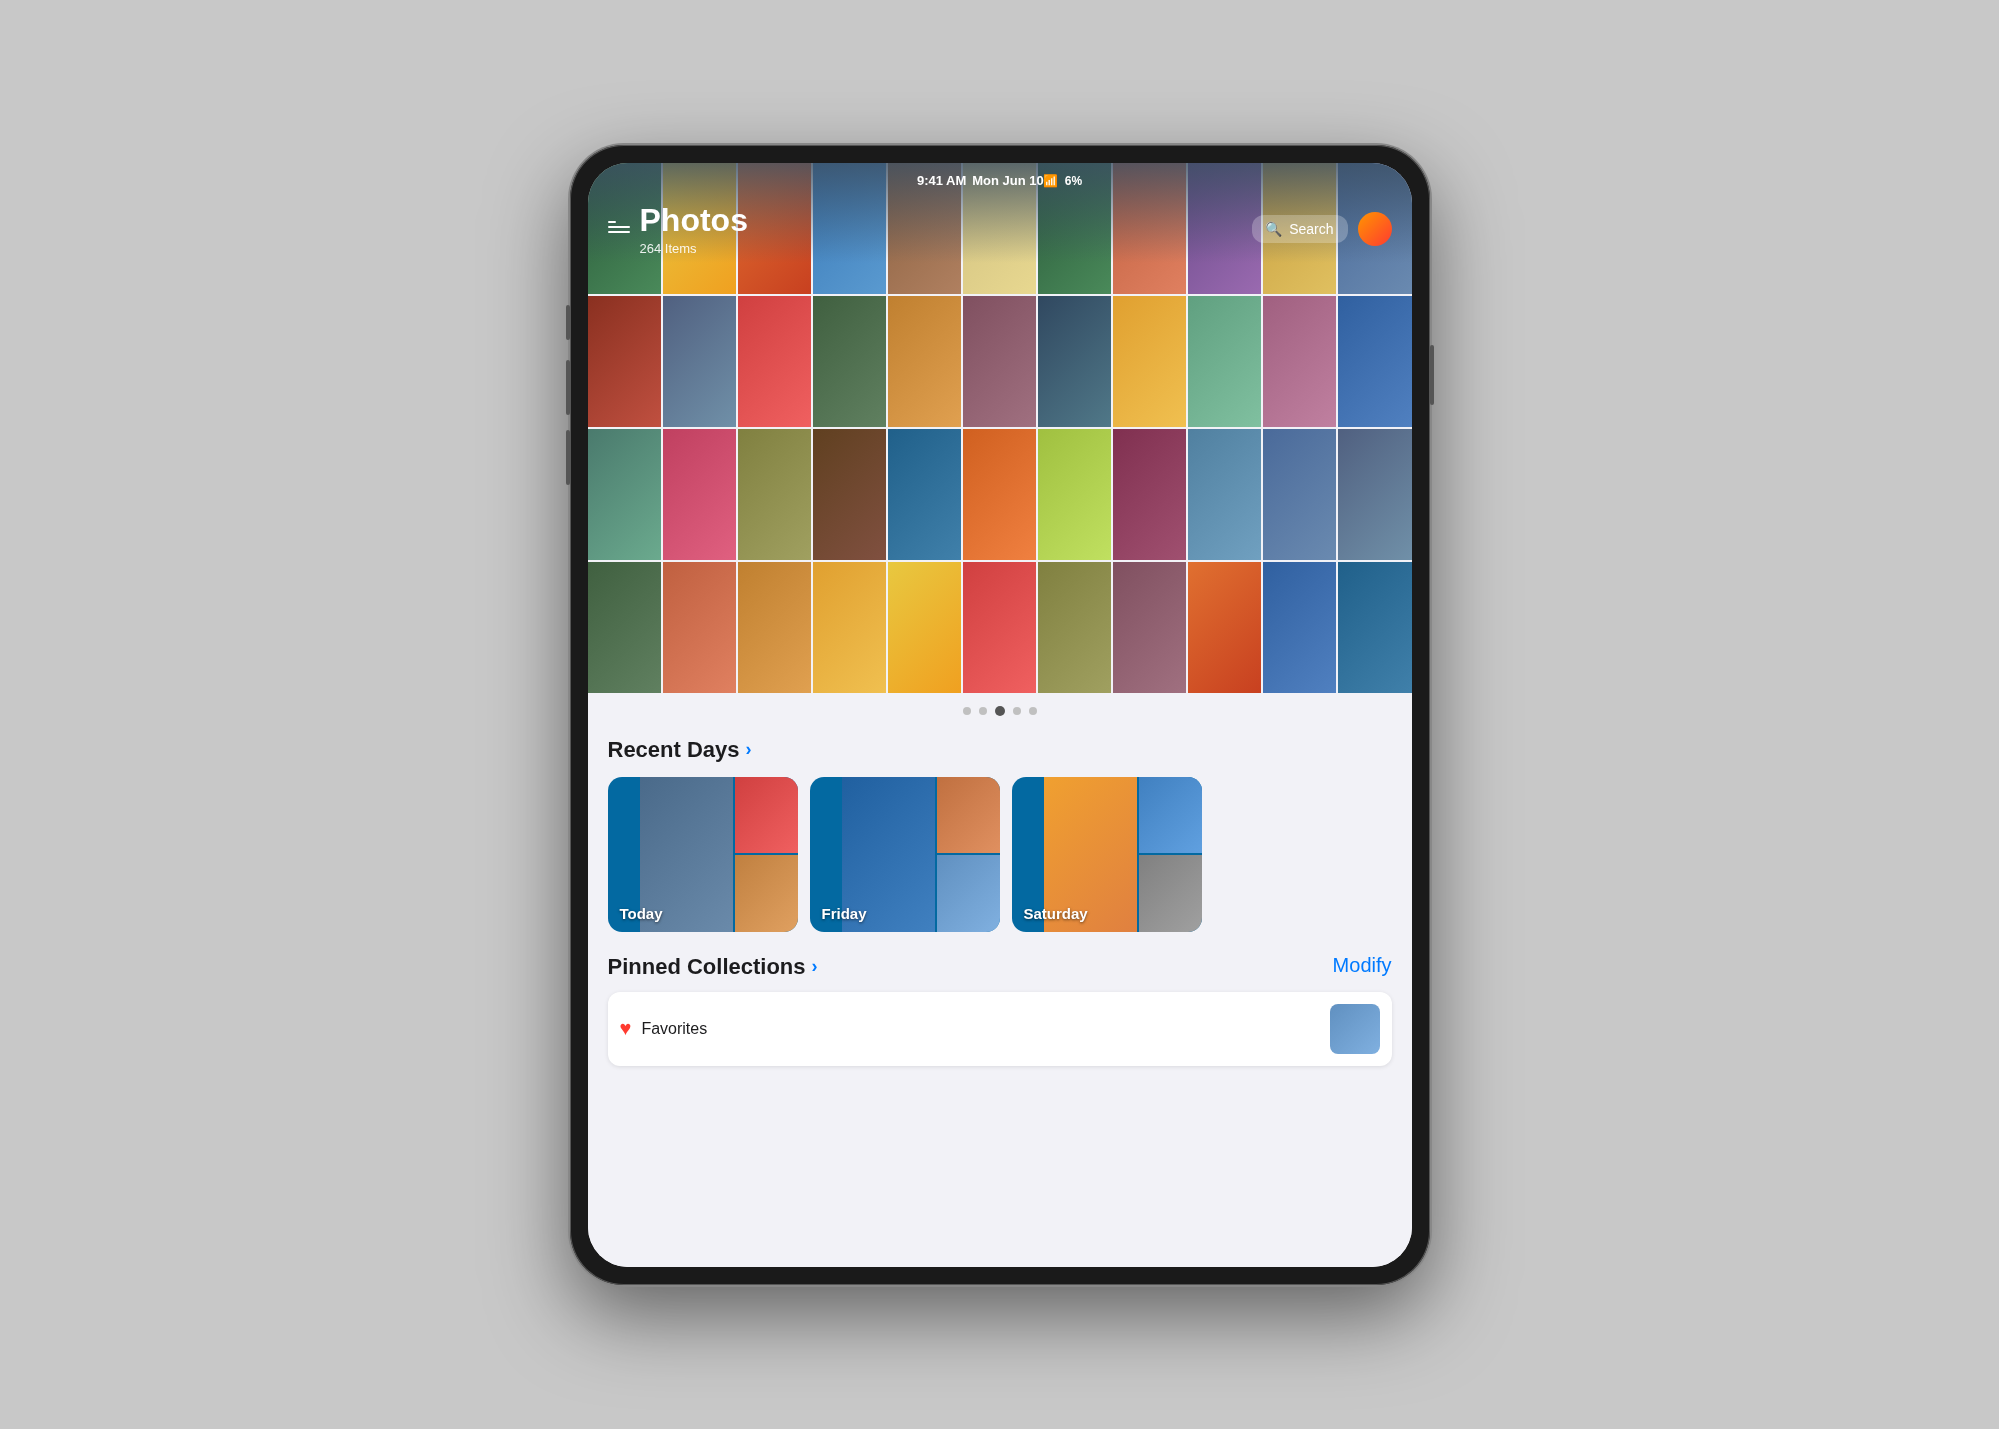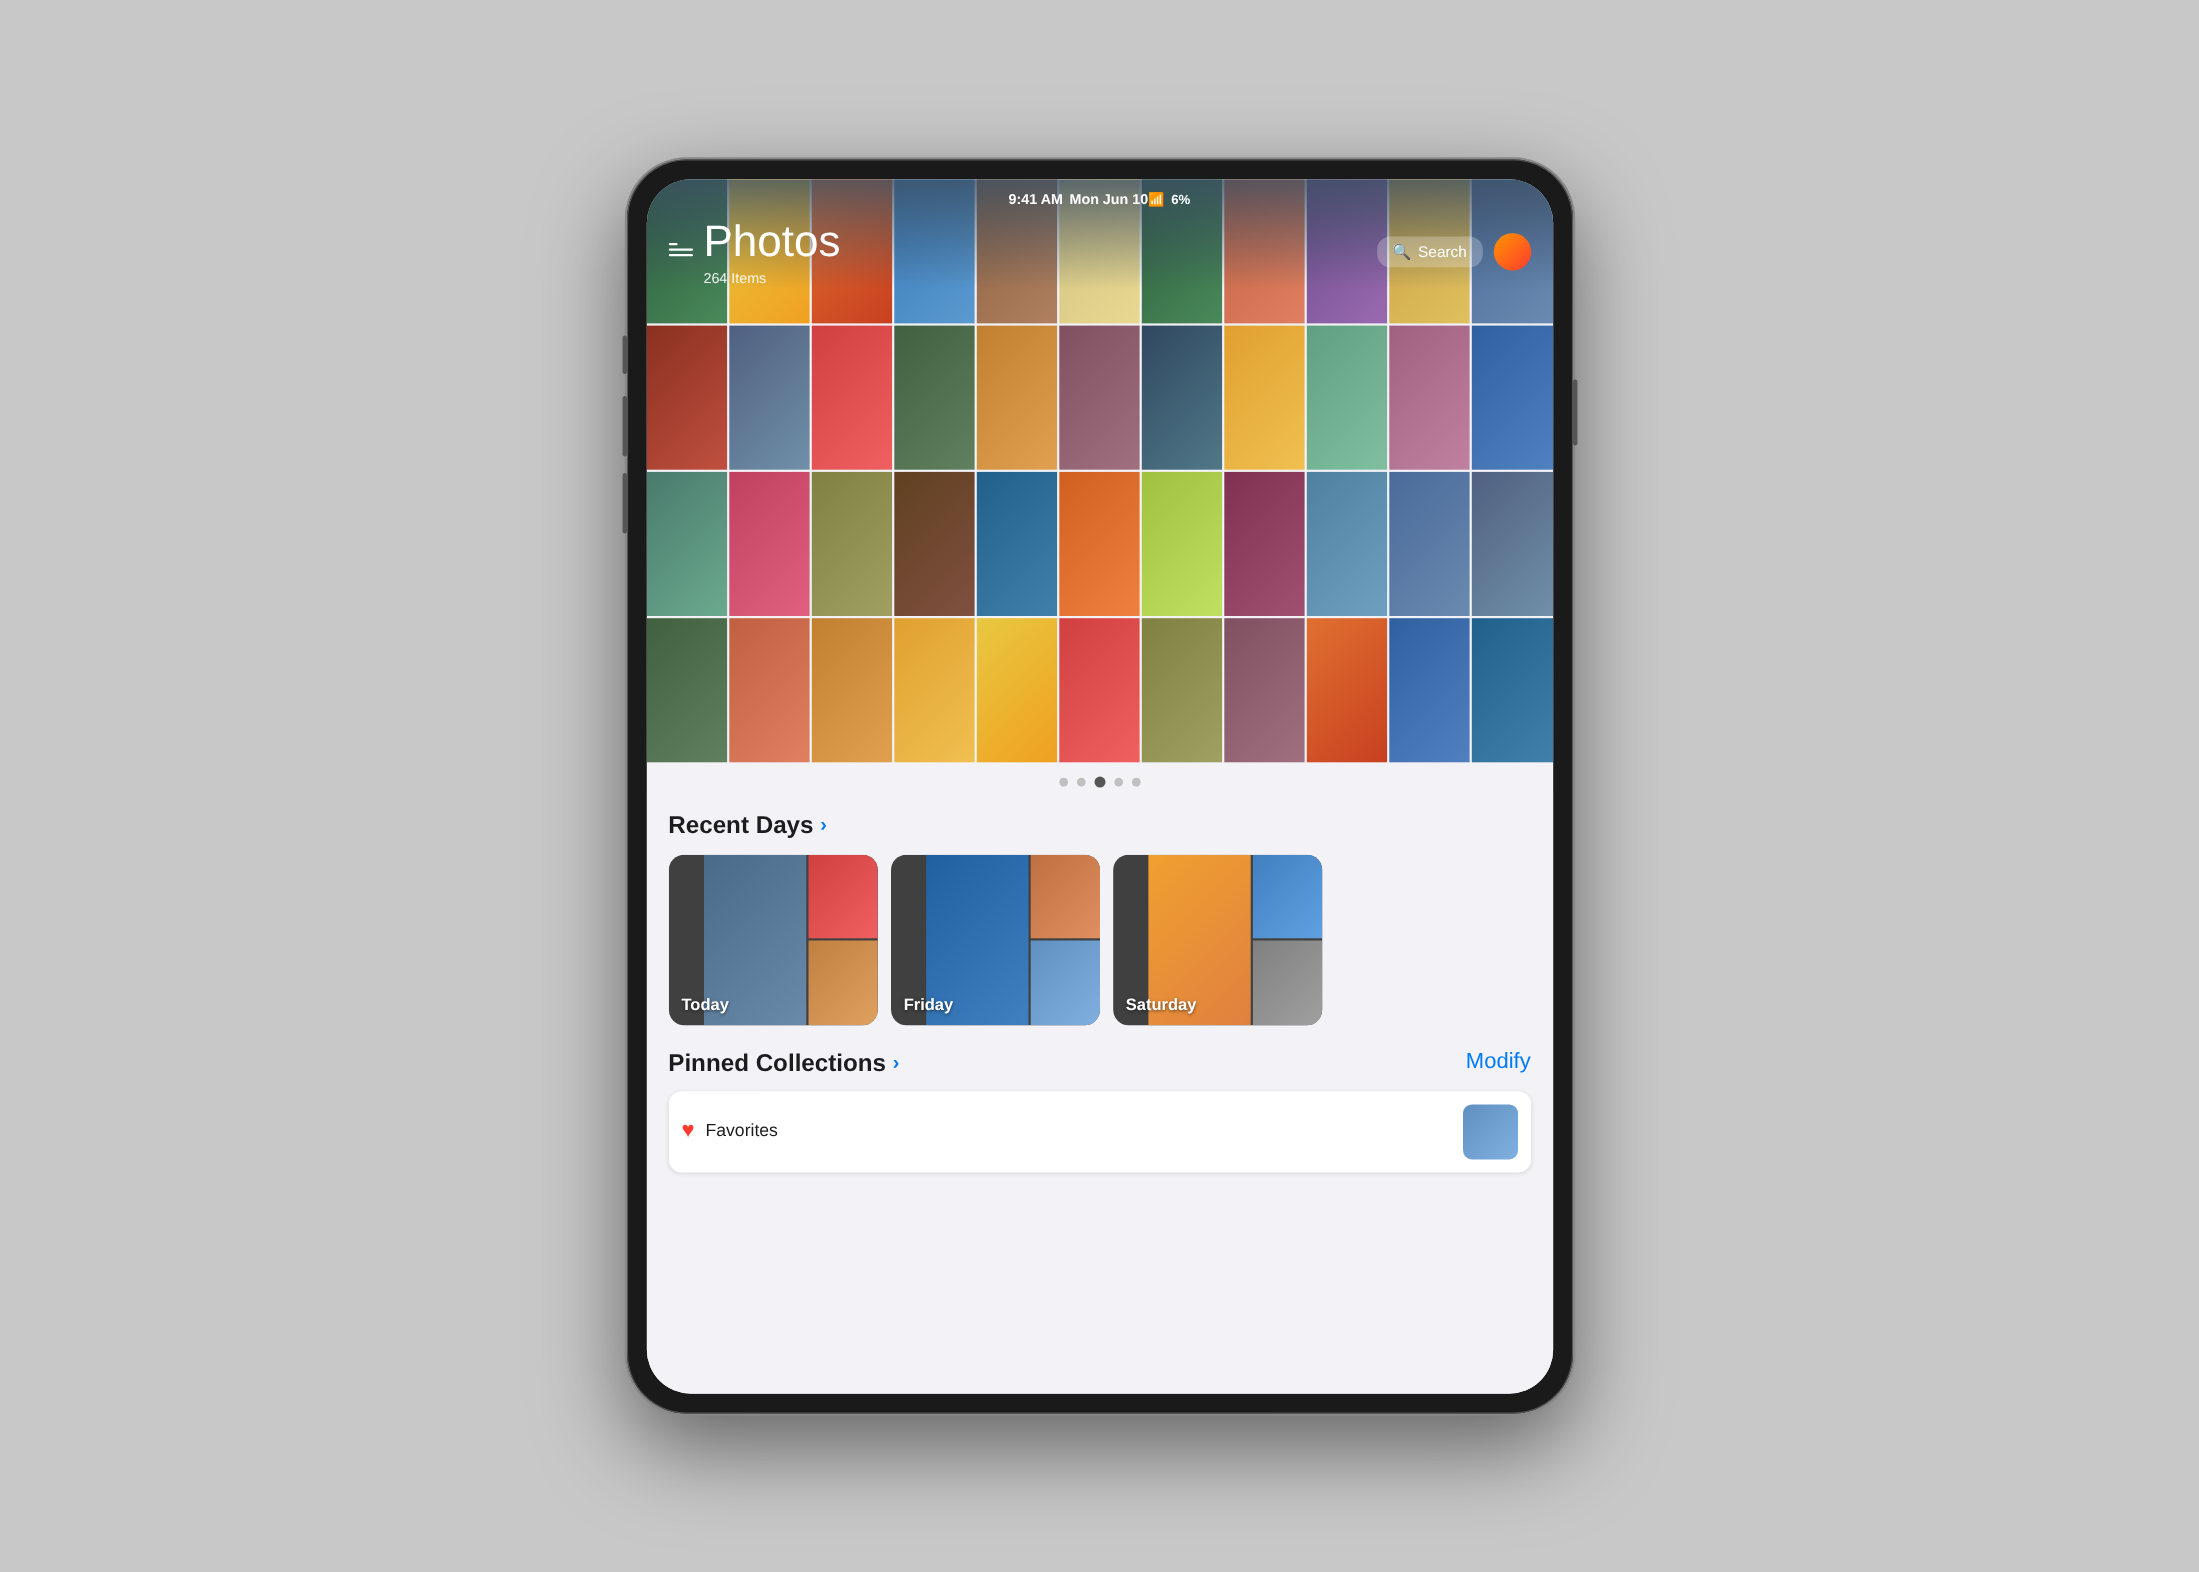--- a/index.html
+++ b/index.html
@@ -53,21 +53,21 @@
       align-items: center;
       justify-content: space-between;
       padding: 0 20px;
       z-index: 10;
       background: transparent;
     }
     .header-left { display: flex; align-items: center; gap: 10px; }
     .sidebar-icon { width: 22px; height: 16px; display: flex; flex-direction: column; gap: 3px; }
     .sidebar-icon span { display: block; height: 2px; background: white; border-radius: 1px; }
     .sidebar-icon span:first-child { width: 8px; }
-    .app-title { color: white; font-size: 40px; font-weight: 400; }
+    .app-title { color: white; font-size: 32px; font-weight: 700; }
     .items-count { color: white; font-size: 13px; font-weight: 400; opacity: 0.9; margin-top: 2px; }
     .header-right { display: flex; align-items: center; gap: 10px; }
     .search-bar {
       background: rgba(255,255,255,0.25);
       border-radius: 12px;
       padding: 6px 14px;
       display: flex; align-items: center; gap: 6px;
       color: white; font-size: 14px;
     }
     .avatar-circle {
@@ -176,21 +176,21 @@
       padding-bottom: 4px;
       scrollbar-width: none;
     }
     .days-row::-webkit-scrollbar { display: none; }
     .day-card {
       flex: 0 0 190px;
       height: 155px;
       border-radius: 14px;
       overflow: hidden;
       position: relative;
-      background: #404040;
+      background: #0369a1;
       cursor: pointer;
       padding-left: 32px;
     }
     .day-card-inner {
       width: 100%;
       height: 100%;
       display: grid;
       grid-template-columns: 1.5fr 1fr;
       grid-template-rows: 1fr 1fr;
       gap: 2px;

